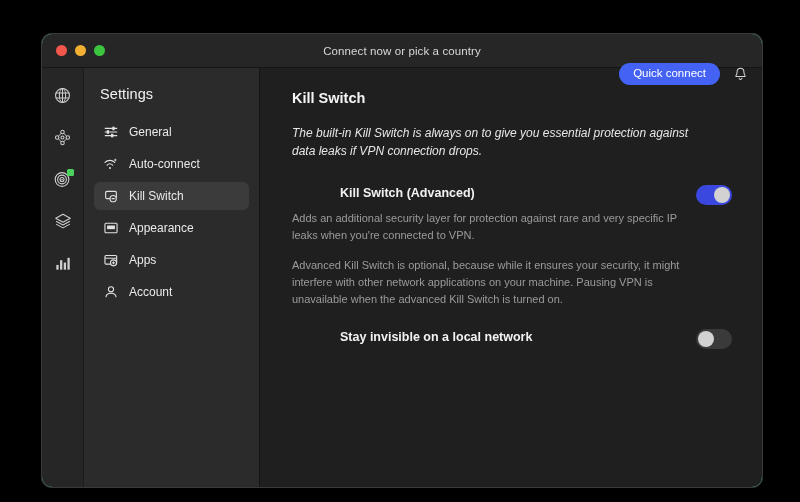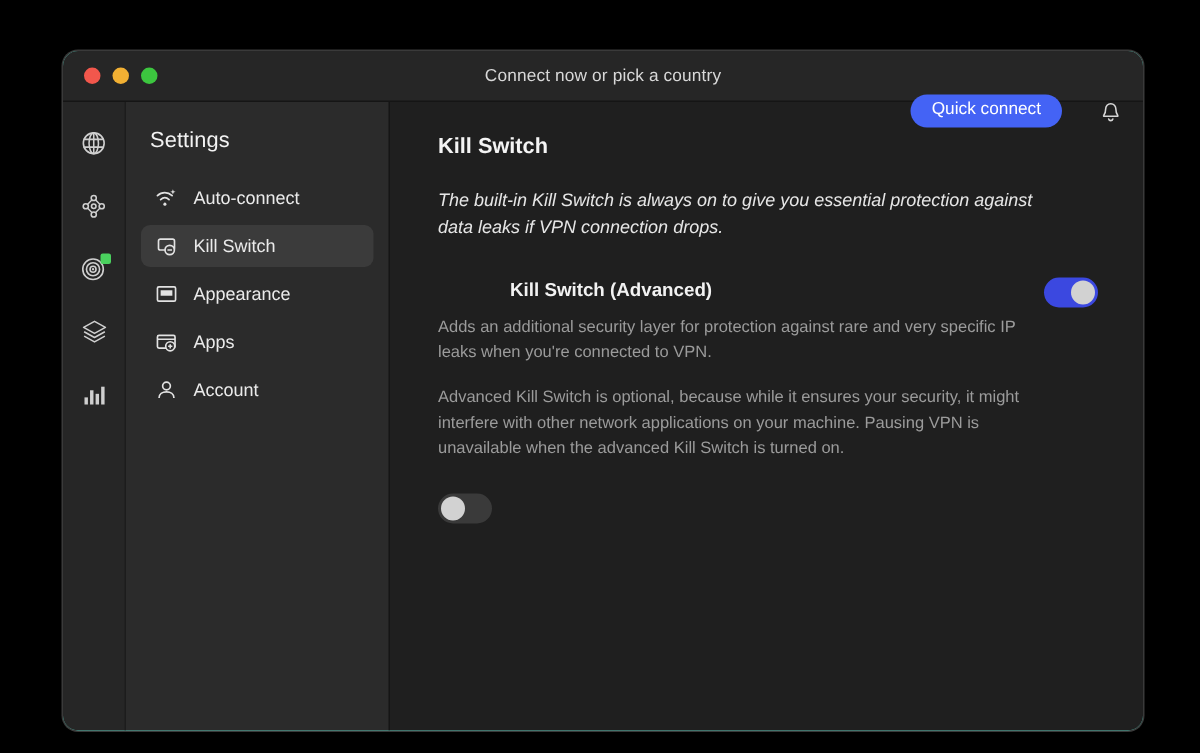--- a/index.html
+++ b/index.html
@@ -48,22 +48,22 @@
     left: 0; right: 0;
     text-align: center;
     font-size: 11.5px;
     color: #d8d8d8;
     pointer-events: none;
     letter-spacing: 0.1px;
   }
   #titlebar-right {
     margin-left: auto;
     display: flex;
-    align-items: flex-end;
-    gap: 22px;
+    align-items: center;
+    gap: 10px;
     padding-right: 12px;
     z-index: 2;
     margin-top: 47px;
   }
   #quick-connect {
     background: #4463f5;
     color: #ffffff;
     border: none;
     border-radius: 13px;
     font-size: 11.5px;
@@ -286,20 +286,33 @@
           <rect x="7.4" y="6.5" width="2.4" height="10" fill="#cfcfcf"></rect>
           <rect x="11.3" y="9" width="2.4" height="7.5" fill="#cfcfcf"></rect>
           <rect x="15.2" y="4" width="2.4" height="12.5" fill="#cfcfcf"></rect>
         </svg>
       </div>
     </div>
 
     <div id="settings-nav">
       <div id="settings-title">Settings</div>
 
+      <div class="nav-item">
+        <span class="nav-icon">
+          <svg width="16" height="16" viewBox="0 0 18 18">
+            <line x1="2" y1="5" x2="16" y2="5" stroke="#e2e2e2" stroke-width="1.3"></line>
+            <line x1="2" y1="9" x2="16" y2="9" stroke="#e2e2e2" stroke-width="1.3"></line>
+            <line x1="2" y1="13" x2="16" y2="13" stroke="#e2e2e2" stroke-width="1.3"></line>
+            <rect x="10.5" y="3" width="2.6" height="4" fill="#e2e2e2"></rect>
+            <rect x="4.2" y="7" width="2.6" height="4" fill="#e2e2e2"></rect>
+            <rect x="9" y="11" width="2.6" height="4" fill="#e2e2e2"></rect>
+          </svg>
+        </span>
+        <span class="nav-label">General</span>
+      </div>
 
       <div class="nav-item">
         <span class="nav-icon">
           <svg width="16" height="16" viewBox="0 0 18 18">
             <path d="M2.2 7.2c3.2-3 7.8-3 11 0" stroke="#e2e2e2" stroke-width="1.3" fill="none" stroke-linecap="round"></path>
             <path d="M4.6 10.2c1.9-1.8 4.4-1.8 6.3 0" stroke="#e2e2e2" stroke-width="1.3" fill="none" stroke-linecap="round"></path>
             <circle cx="7.8" cy="13.6" r="1.15" fill="#e2e2e2"></circle>
             <path d="M13.8 2.4 l.55 1.45 1.45.55 -1.45.55 -.55 1.45 -.55-1.45 -1.45-.55 1.45-.55z" fill="#e2e2e2"></path>
           </svg>
         </span>
@@ -362,20 +375,21 @@
           <div class="toggle on">
             <span class="knob"></span>
           </div>
         </div>
         <div class="setting-desc">Adds an additional security layer for protection against rare and very specific IP leaks when you're connected to VPN.</div>
         <div class="setting-desc second">Advanced Kill Switch is optional, because while it ensures your security, it might interfere with other network applications on your machine. Pausing VPN is unavailable when the advanced Kill Switch is turned on.</div>
       </div>
 
       <div class="setting-block">
         <div class="setting-head">
+          <div class="setting-name">Stay invisible on a local network</div>
           <div class="toggle off">
             <span class="knob"></span>
           </div>
         </div>
       </div>
     </div>
 
   </div>
 </div>
 

